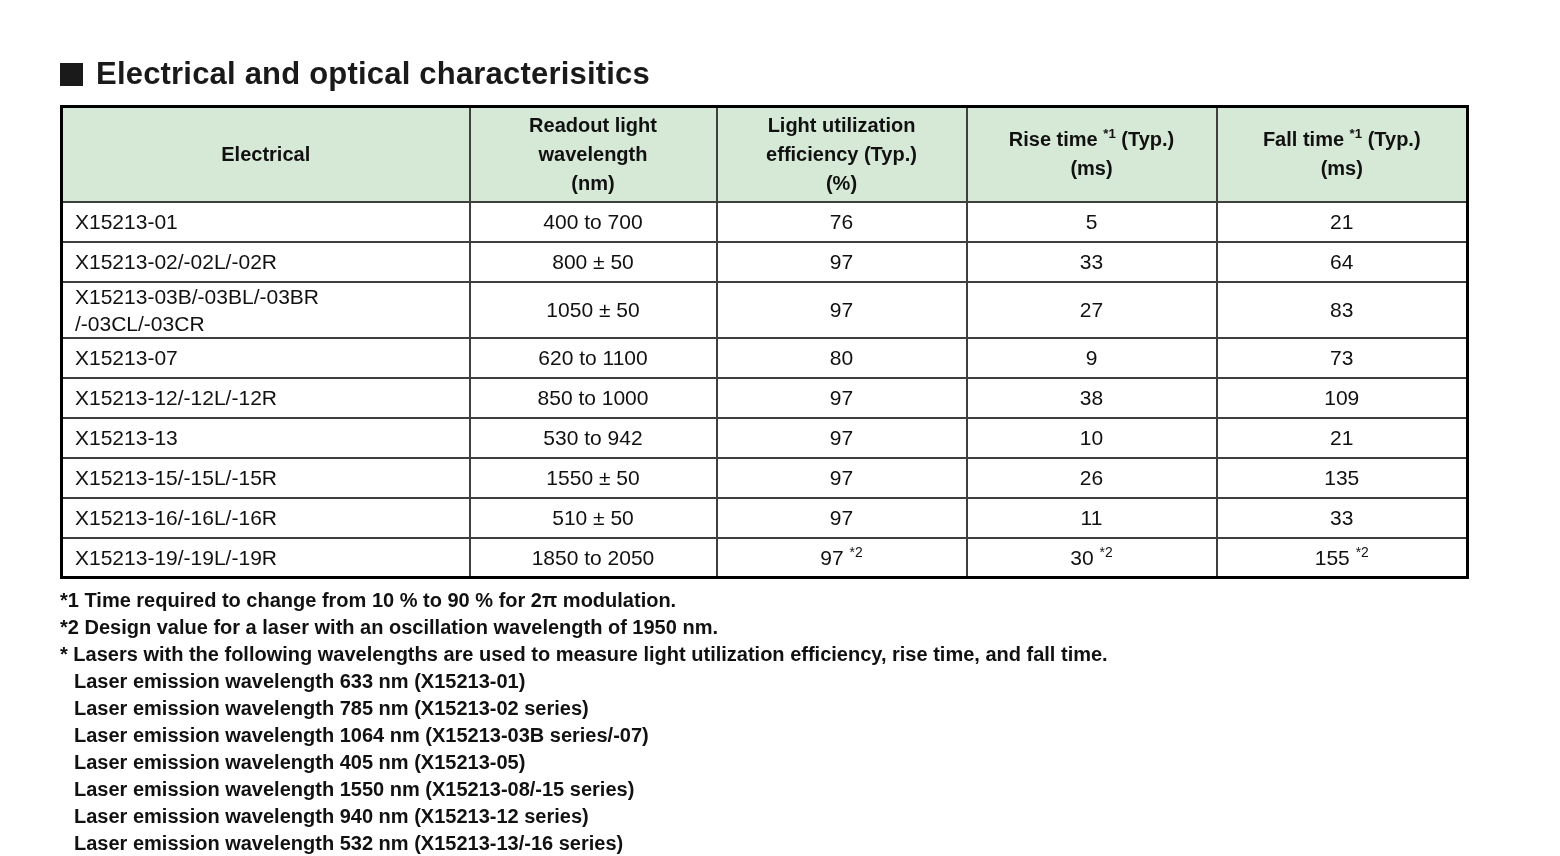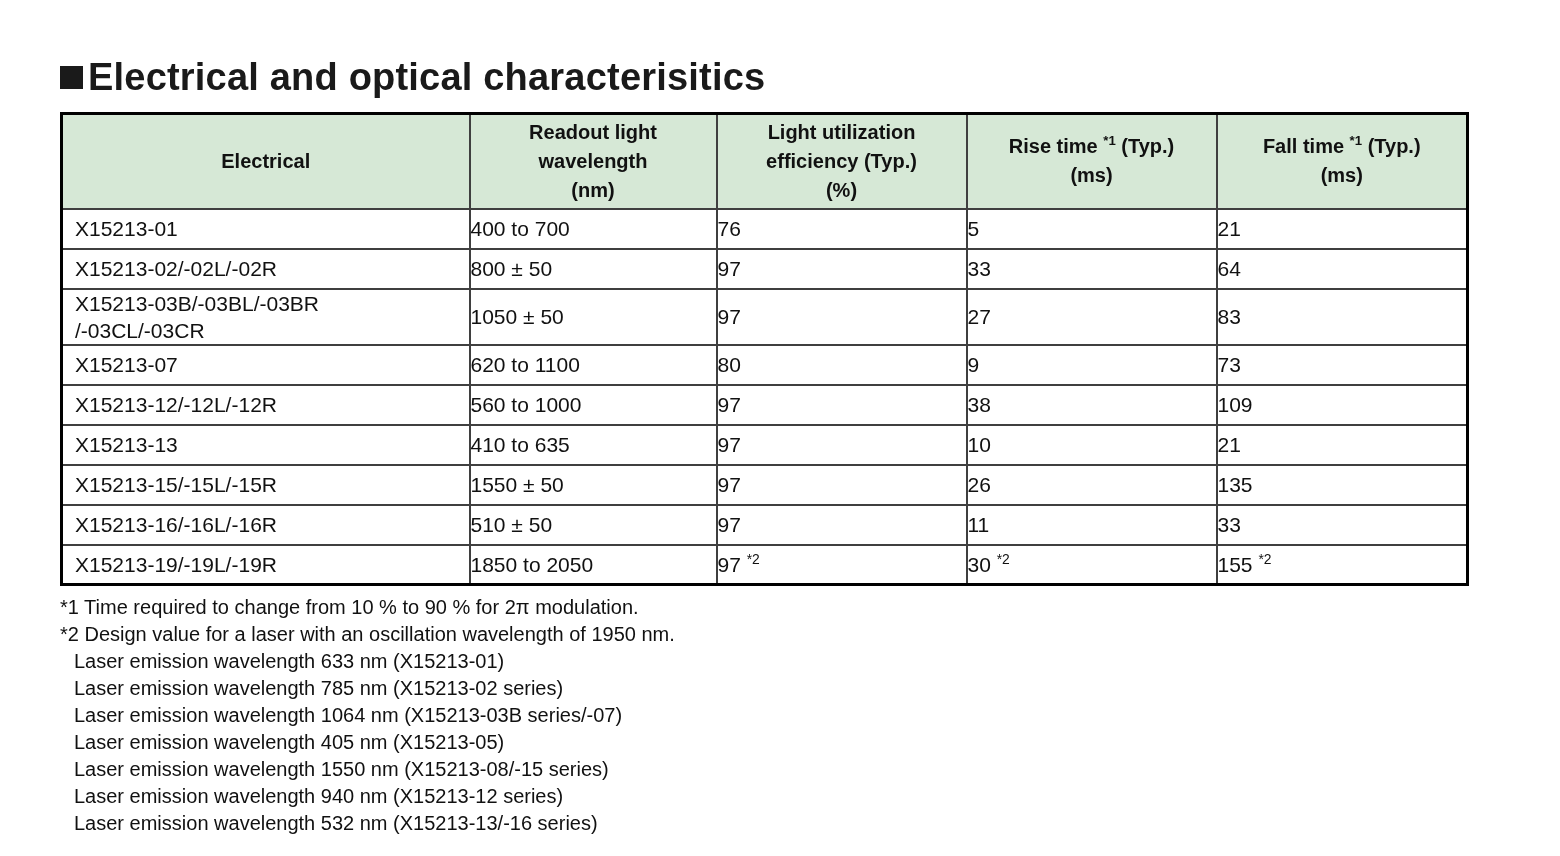--- a/index.html
+++ b/index.html
@@ -15,25 +15,26 @@
     -webkit-font-smoothing: antialiased;
   }
   .page {
     position: absolute;
     left: 60px; top: 56px;
     width: 1406px;
   }
   .title {
     display: flex;
     align-items: center;
-    font-size: 38px;
+    font-size: 31px;
     font-weight: bold;
     color: #1a1a1a;
     margin: 0 0 13px 0;
     letter-spacing: 0.2px;
+    gap: 8px;
   }
   .sq {
     width: 23px; height: 23px;
     background: #1a1a1a;
     display: inline-block;
     margin-right: 5px;
     flex: 0 0 auto;
   }
   table.chars {
     border-collapse: collapse;
@@ -51,21 +52,21 @@
     background: #d6e8d6;
     font-size: 20px;
     font-weight: bold;
     text-align: center;
     vertical-align: middle;
     line-height: 29px;
     color: #111111;
   }
   tbody td {
     font-size: 21px;
-    text-align: left;
+    text-align: center;
     vertical-align: middle;
     line-height: 27px;
     color: #111111;
   }
   tbody td.param {
     text-align: left;
     padding-left: 12px;
   }
   tr.single { height: 40px; }
   tr.tall   { height: 48px; }
@@ -73,21 +74,21 @@
     font-size: 66%;
     vertical-align: super;
     line-height: 0;
   }
   .footnotes {
     margin-top: 8px;
     font-size: 20px;
     line-height: 27px;
     color: #111111;
   }
-  .fn { white-space: pre; }
+  .fn { white-space: pre; font-weight: bold; }
   .fn.indent { padding-left: 14px; }
 </style>
 </head>
 <body>
 
 <div class="page">
 
   <div class="title">
     <span class="sq"></span>
     <span>Electrical and optical characterisitics</span>
@@ -134,28 +135,28 @@
         </tr>
         <tr class="single">
           <td class="param">X15213-07</td>
           <td>620 to 1100</td>
           <td>80</td>
           <td>9</td>
           <td>73</td>
         </tr>
         <tr class="single">
           <td class="param">X15213-12/-12L/-12R</td>
-          <td>560 to 1000</td>
+          <td>850 to 1000</td>
           <td>97</td>
           <td>38</td>
           <td>109</td>
         </tr>
         <tr class="single">
           <td class="param">X15213-13</td>
-          <td>410 to 635</td>
+          <td>530 to 942</td>
           <td>97</td>
           <td>10</td>
           <td>21</td>
         </tr>
         <tr class="single">
           <td class="param">X15213-15/-15L/-15R</td>
           <td>1550 ± 50</td>
           <td>97</td>
           <td>26</td>
           <td>135</td>
@@ -173,20 +174,21 @@
           <td>97 <sup>*2</sup></td>
           <td>30 <sup>*2</sup></td>
           <td>155 <sup>*2</sup></td>
         </tr>
       </tbody>
   </table>
 
   <div class="footnotes" id="footnotes">
       <div class="fn">*1 Time required to change from 10 % to 90 % for 2π modulation.</div>
       <div class="fn">*2 Design value for a laser with an oscillation wavelength of 1950 nm.</div>
+      <div class="fn">* Lasers with the following wavelengths are used to measure light utilization efficiency, rise time, and fall time.</div>
       <div class="fn indent">Laser emission wavelength 633 nm (X15213-01)</div>
       <div class="fn indent">Laser emission wavelength 785 nm (X15213-02 series)</div>
       <div class="fn indent">Laser emission wavelength 1064 nm (X15213-03B series/-07)</div>
       <div class="fn indent">Laser emission wavelength 405 nm (X15213-05)</div>
       <div class="fn indent">Laser emission wavelength 1550 nm (X15213-08/-15 series)</div>
       <div class="fn indent">Laser emission wavelength 940 nm (X15213-12 series)</div>
       <div class="fn indent">Laser emission wavelength 532 nm (X15213-13/-16 series)</div>
     </div>
 
 </div>

